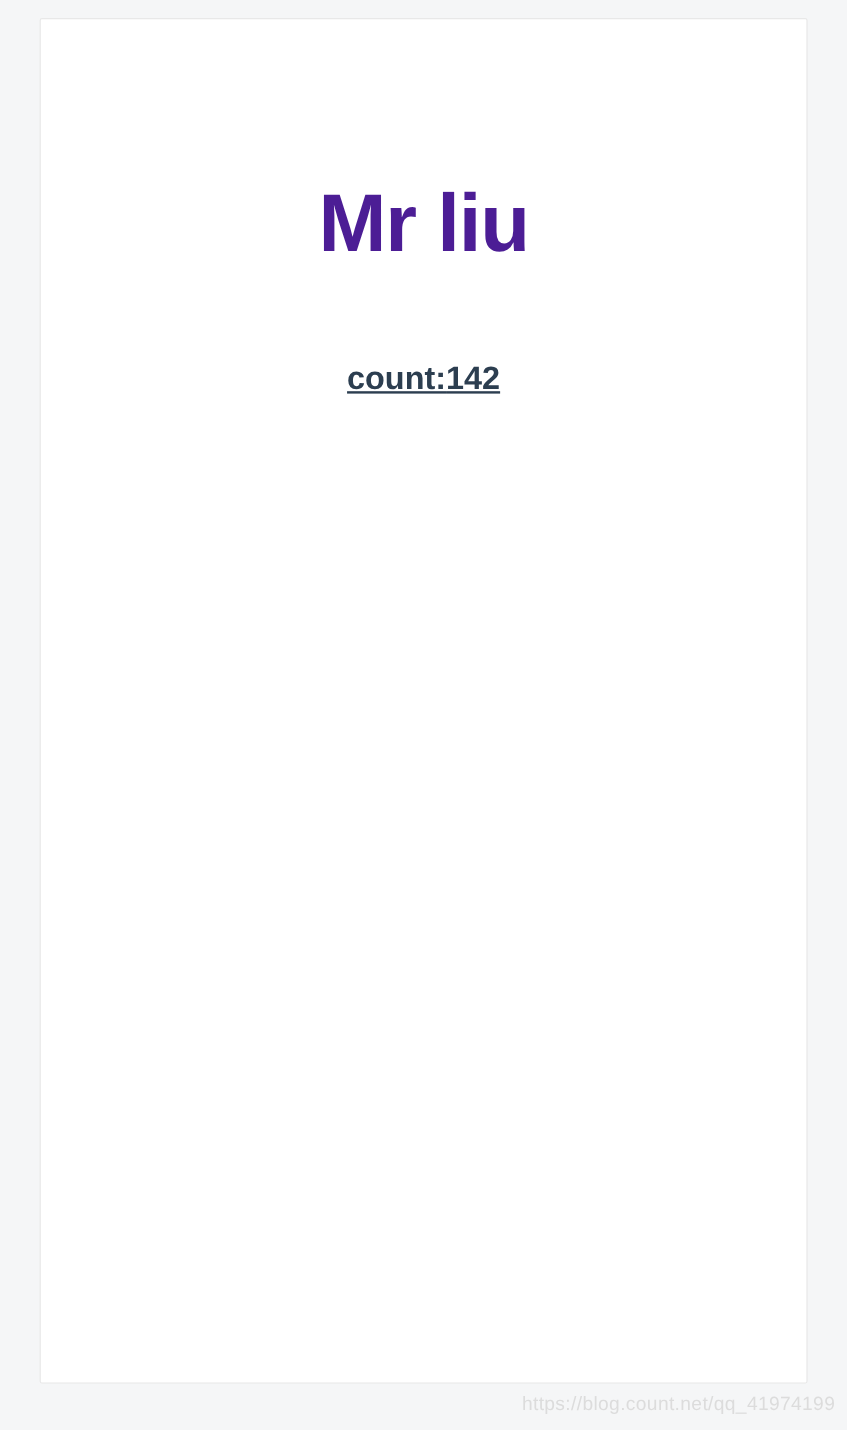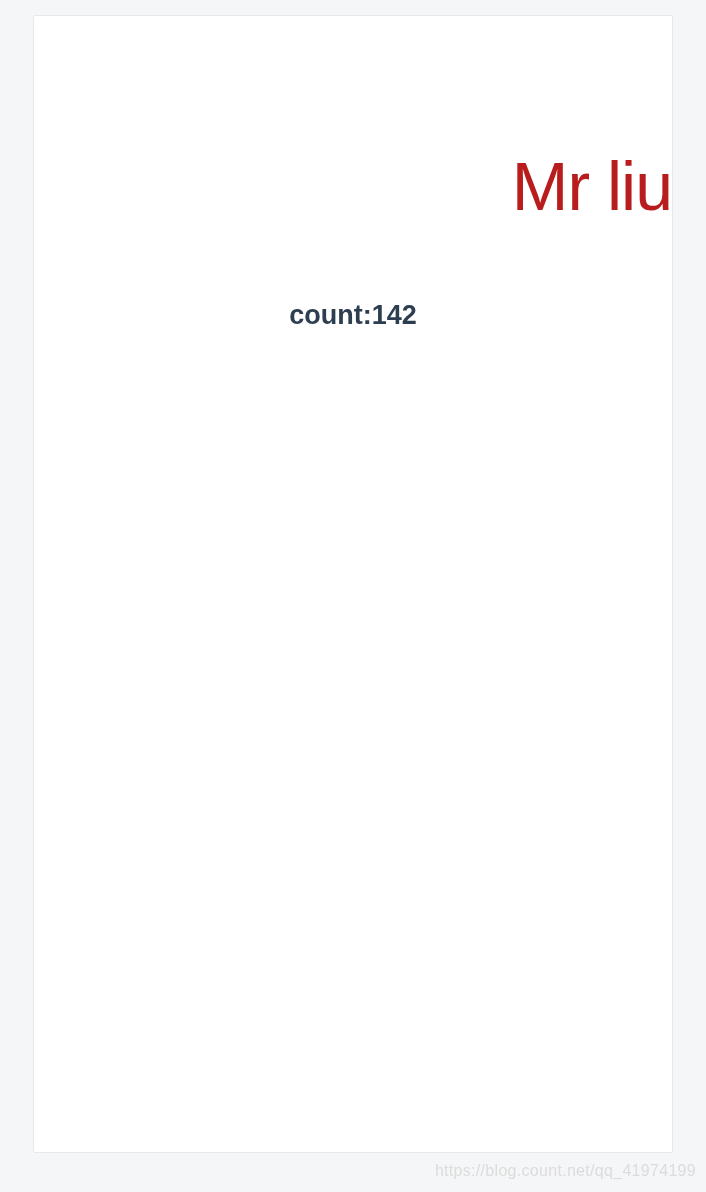--- a/index.html
+++ b/index.html
@@ -23,31 +23,31 @@
       background: #ffffff;
       border: 1px solid #e8e8e8;
       border-radius: 2px;
     }
     .content {
       padding-top: 130px;
       text-align: center;
     }
     .title {
       font-size: 68px;
-      font-weight: 400;
-      color: #b91c1c;
+      font-weight: 700;
+      color: #4c1d95;
       letter-spacing: -1px;
       line-height: 1.2;
-      text-align: right;
     }
     .count-line {
       margin-top: 72px;
       font-size: 27px;
       font-weight: 700;
       color: #2c3e50;
+      text-decoration: underline;
     }
     .watermark {
       position: absolute;
       bottom: 12px;
       right: 10px;
       font-size: 16px;
       color: #dcdcdc;
       letter-spacing: 0.3px;
       font-weight: 400;
     }

